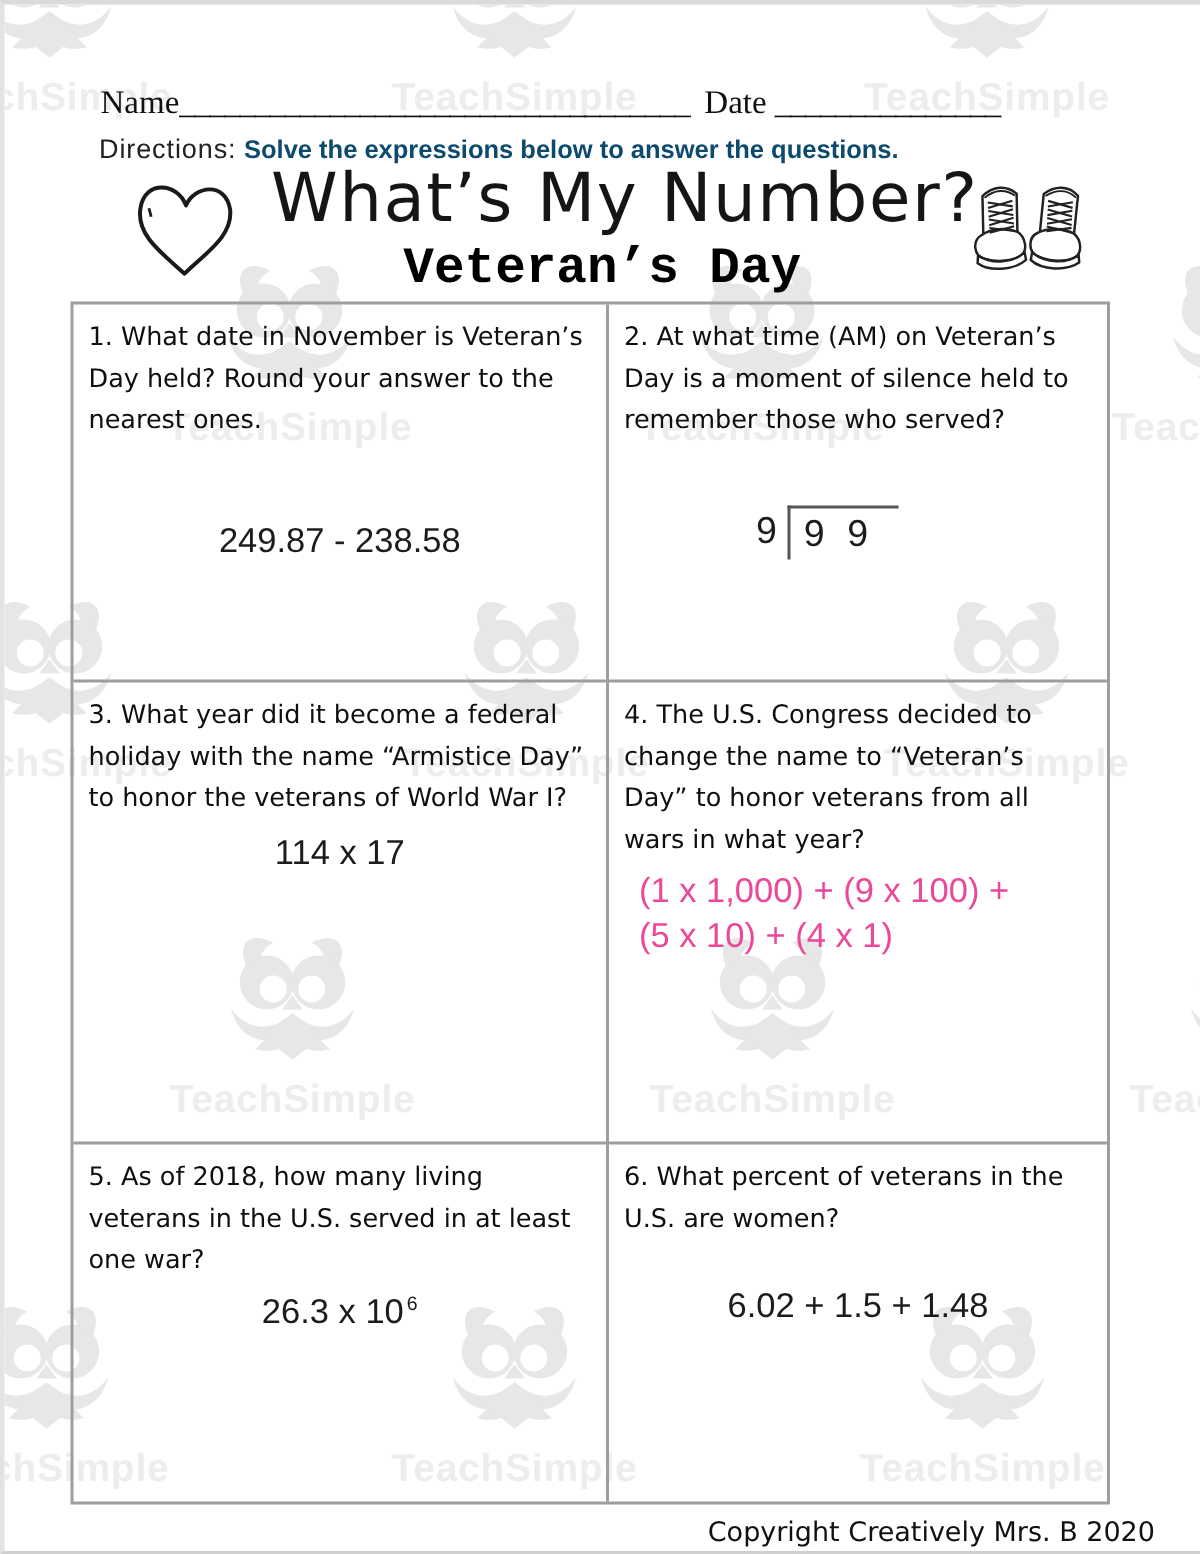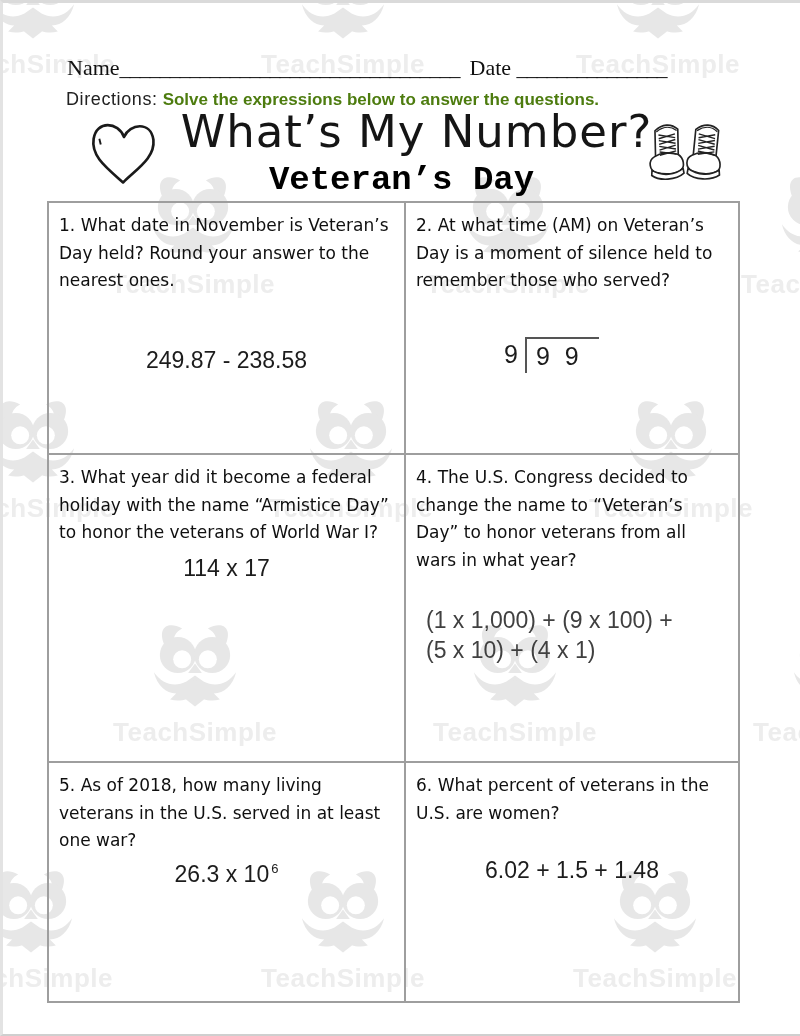--- a/index.html
+++ b/index.html
@@ -21,21 +21,21 @@
   .content{position:absolute;inset:0;z-index:1;}
   .hand{font-family:cursive,"DejaVu Sans",sans-serif;}
   .name-row{
     position:absolute;left:64px;top:52px;width:700px;
     font-size:22px;white-space:nowrap;overflow:hidden;color:#111;font-family:Liberation Serif, serif;
   }
   .name-line,.date-line{letter-spacing:-1px;}
   .date-label{margin-left:10px;}
   .directions-row{position:absolute;left:63px;top:86px;white-space:nowrap;}
   .directions-label{font-size:18px;letter-spacing:0.6px;color:#222;}
-  .directions-text{font-size:17px;font-weight:700;margin-left:5px;color:#4d7c0f;margin-top:26px;}
+  .directions-text{font-size:17px;font-weight:700;margin-left:5px;color:#0c4a6e;margin-top:26px;}
   .title-main{
     position:absolute;left:30px;right:0;top:104px;text-align:center;
     font-size:45px;line-height:1.1;color:#151515;letter-spacing:1px;
   }
   .title-sub{
     position:absolute;left:0;right:0;top:158px;text-align:center;
     font-family:"Liberation Mono",monospace;font-weight:700;font-size:34px;
     letter-spacing:0px;color:#000000;
   }
   .heart{position:absolute;left:84px;top:112px;}
@@ -55,21 +55,21 @@
   .c3 .expr{margin-top:8px;}
   .c5 .expr{margin-top:6px;}
   .c6 .expr{margin-top:30px;}
   .division{margin-top:42px;margin-left:88px;font-family:"Liberation Sans",sans-serif;font-size:25px;color:#1c1c1c;display:flex;align-items:flex-start;}
   .divisor{padding-top:3px;}
   .dividend{
     margin-left:7px;border-left:2px solid #555;border-top:2px solid #555;
     padding:3px 16px 2px 9px;letter-spacing:4px;text-align:right;
   }
   .note{margin-top:24px;font-size:19.5px;color:#161616;white-space:nowrap;font-family:"Liberation Sans",sans-serif;}
-  .expr-lines{margin-top:32px;margin-left:10px;font-family:"Liberation Sans",sans-serif;font-size:23px;line-height:1.3;color:#404040;}
+  .expr-lines{margin-top:5px;margin-left:10px;font-family:"Liberation Sans",sans-serif;font-size:23px;line-height:1.3;color:#ec4899;}
   .sup{font-size:13px;vertical-align:9px;margin-left:2px;}
   .footer{
     position:absolute;right:30px;top:1008px;font-size:18px;color:#111;white-space:nowrap;
   }
 </style>
 </head>
 <body>
 
 <div class="page">
 
@@ -409,15 +409,16 @@
         <div class="expr"><span>26.3 x 10</span><span class="sup">6</span></div>
       </div>
 
       <div class="cell c6 last-col last-row">
         <div class="q hand"><span>6.</span> <span>What percent of veterans in the U.S. are women?</span></div>
         <div class="expr">6.02 + 1.5 + 1.48</div>
       </div>
 
     </div>
 
+    <div class="footer hand">Copyright Creatively Mrs. B 2020</div>
 
   </div>
 </div>
 
 </body></html>

